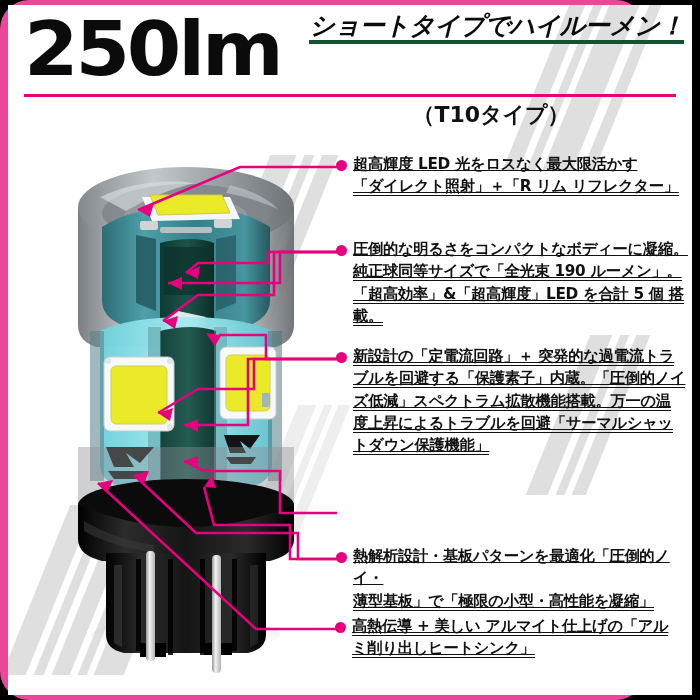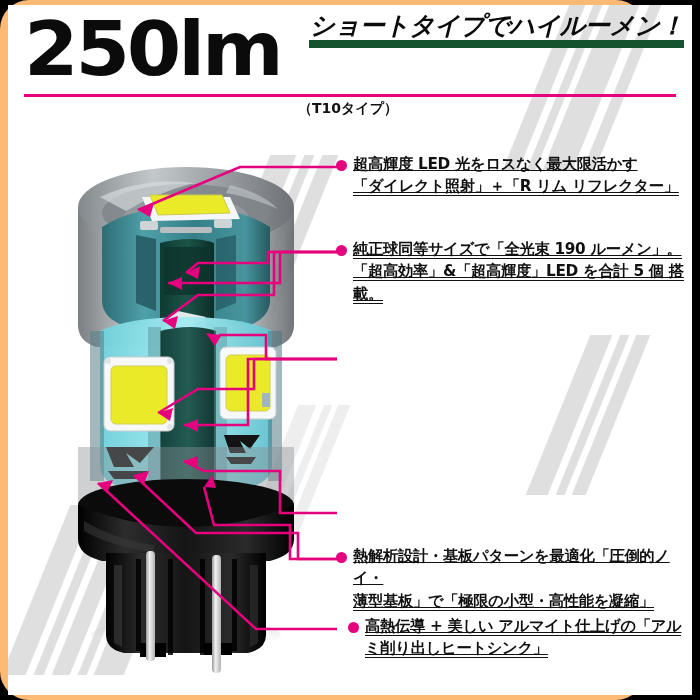--- a/index.html
+++ b/index.html
@@ -1,38 +1,38 @@
 <!DOCTYPE html>
 <html><head>
 <meta charset="utf-8">
 <style>
   html,body{margin:0;padding:0;background:#000;}
   body{width:700px;height:700px;overflow:hidden;font-family:"DejaVu Sans","Liberation Sans",sans-serif;}
 
-  #page{position:relative;width:645px;height:700px;background:#fdba74;box-sizing:border-box;border-radius:29px;}
+  #page{position:relative;width:645px;height:700px;background:#ec4899;box-sizing:border-box;border-radius:29px;}
 
   
   #card{position:absolute;left:8px;top:5px;width:684px;height:690px;background:#ffffff;overflow:hidden;}
 
   
   .wm{position:absolute;pointer-events:none;}
   .wm i{position:absolute;display:block;background:#d9d9d9;transform:skewX(-22deg);opacity:.85;}
 
   
   #header{position:absolute;left:0;top:0;width:684px;height:100px;}
   #lm{position:absolute;left:16px;top:7px;font-size:74px;line-height:74px;font-weight:800;
       letter-spacing:-3px;color:#0b0b0b;font-family:"DejaVu Sans","Liberation Sans",sans-serif;
       transform:scaleX(1.06);transform-origin:left top;}
   #headRight{position:absolute;left:290px;top:6px;width:386px;text-align:right;}
   .hline{font-size:25px;line-height:30px;font-weight:800;font-style:italic;color:#0b0b0b;
          white-space:nowrap;letter-spacing:-0.5px;}
-  .hline .u{border-bottom:8px solid #14532d;padding-bottom:0px;}
+  .hline .u{border-bottom:4px solid #14532d;padding-bottom:0px;}
   #pinkrule{position:absolute;left:16px;top:89px;width:652px;height:3px;background:#e6007e;}
-  #t10{position:absolute;left:290px;top:95px;width:386px;text-align:left;
-       font-size:14px;font-weight:700;color:#111;letter-spacing:0px;}
+  #t10{position:absolute;left:290px;top:95px;width:386px;text-align:center;
+       font-size:22px;font-weight:700;color:#111;letter-spacing:0px;}
 
   
   #bulb{position:absolute;left:36px;top:130px;width:280px;height:545px;}
 
   
   .callout{position:absolute;color:#111;text-decoration:underline;}
   .callout .dot{position:absolute;left:0;top:7px;width:11px;height:11px;border-radius:50%;
                 background:#e6007e;}
   .callout .txt{margin-left:17px;font-size:15.3px;line-height:22.3px;font-weight:700;
                 letter-spacing:-0.3px;}
@@ -269,36 +269,47 @@
       <span class="dot"></span>
       <div class="txt">
         <div>超高輝度 LED 光をロスなく最大限活かす</div>
         <div><span class="u">「ダイレクト照射」＋「R リム リフレクター」</span></div>
       </div>
     </div>
 
     <div class="callout" style="left:328px;top:233px;width:352px;">
       <span class="dot"></span>
       <div class="txt">
+        <div>圧倒的な明るさをコンパクトなボディーに凝縮。</div>
         <div><span class="u">純正球同等サイズで「全光束 190 ルーメン」。</span></div>
         <div><span class="u">「超高効率」&amp;「超高輝度」LED を合計 5 個 搭載。</span></div>
       </div>
     </div>
 
+    <div class="callout" style="left:328px;top:340px;width:352px;">
+      <span class="dot"></span>
+      <div class="txt">
+        <div><span class="u">新設計の「定電流回路」＋ 突発的な過電流トラ</span></div>
+        <div><span class="u">ブルを回避する「保護素子」内蔵。「圧倒的ノイ</span></div>
+        <div><span class="u">ズ低減」スペクトラム拡散機能搭載。万一の温</span></div>
+        <div><span class="u">度上昇によるトラブルを回避「サーマルシャッ</span></div>
+        <div><span class="u">トダウン保護機能」</span></div>
+      </div>
+    </div>
 
 
     <div class="callout" style="left:328px;top:540px;width:352px;">
       <span class="dot"></span>
       <div class="txt">
         <div>熱解析設計・基板パターンを最適化「圧倒的ノイ・</div>
         <div><span class="u">薄型基板」で「極限の小型・高性能を凝縮」</span></div>
       </div>
     </div>
 
-    <div class="callout" style="left:340px;top:610px;width:352px;">
+    <div class="callout" style="left:327px;top:610px;width:352px;">
       <span class="dot"></span>
       <div class="txt">
         <div><span class="u">高熱伝導 + 美しい アルマイト仕上げの「アル</span></div>
         <div><span class="u">ミ削り出しヒートシンク」</span></div>
       </div>
     </div>
 
   </div>
 </div>
 

